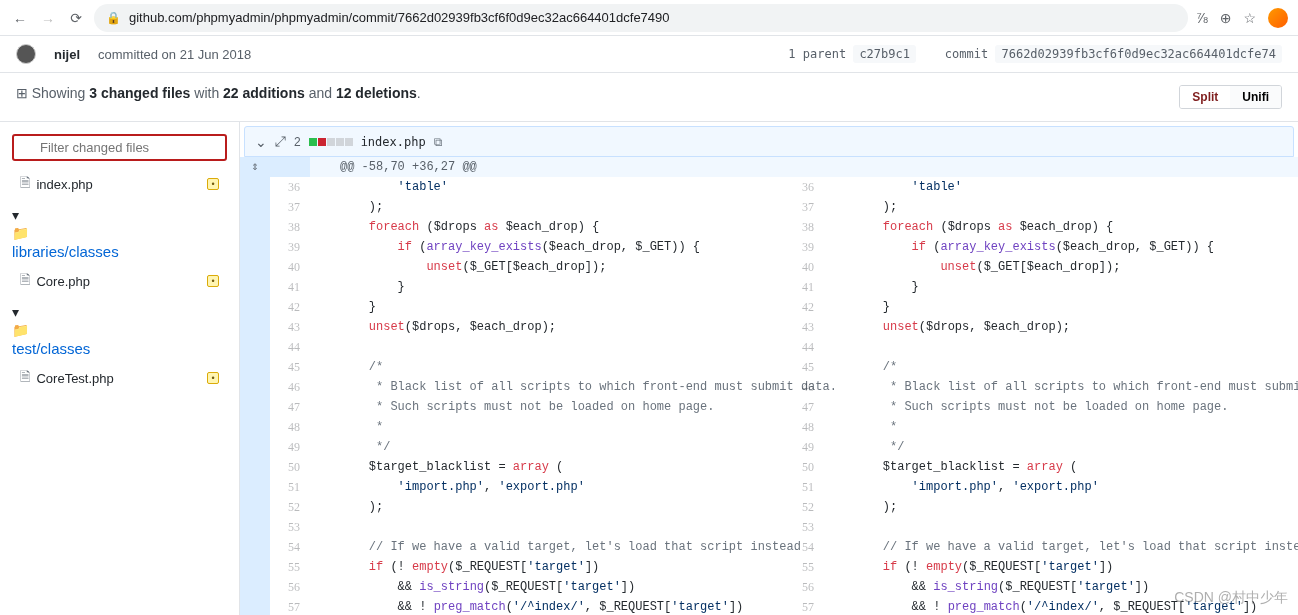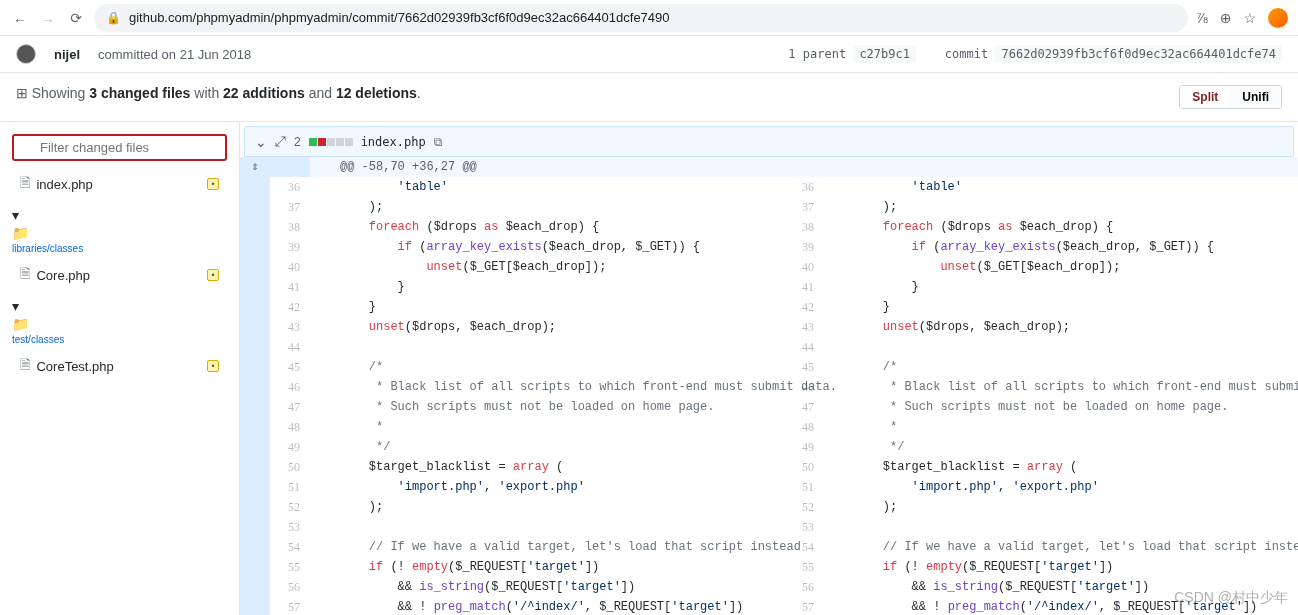--- a/index.html
+++ b/index.html
@@ -28,21 +28,21 @@
 .sidebar { width: 240px; padding: 12px; border-right: 1px solid #e1e4e8; }
 .filter-input { width: 100%; padding: 4px 26px; border: 2px solid #b91c1c; border-radius: 3px; font-size: 13px; background: #fff; position: relative; }
 .filter-wrap { position: relative; margin-bottom: 8px; }
 .filter-wrap::before { content: "🔍"; position: absolute; left: 6px; top: 4px; font-size: 12px; color: #6a737d; }
 .file-item { display: flex; align-items: center; justify-content: space-between; padding: 4px 8px; font-size: 13px; cursor: pointer; border-radius: 3px; }
 .file-item-left { display: flex; align-items: center; gap: 6px; }
 .file-icon { color: #6a737d; }
 .mod-badge { width: 12px; height: 12px; border: 1px solid #dbab09; background: #fff5b1; color: #735c0f; font-size: 9px; display: flex; align-items: center; justify-content: center; border-radius: 2px; }
 .folder-toggle { padding: 2px 0; margin-top: 6px; }
 .folder-icon { color: #79b8ff; }
-.folder-label { font-size: 10px; color: #0366d6; padding: 2px 0; margin-bottom: 4px; }
+.folder-label { font-size: 15px; color: #0366d6; padding: 2px 0; margin-bottom: 4px; }
 .diff-content { flex: 1; overflow: hidden; }
 .file-header { display: flex; align-items: center; padding: 6px 10px; background: #f1f8ff; border: 1px solid #c8e1ff; border-radius: 3px 3px 0 0; gap: 8px; margin: 4px 4px 0 4px; }
 .chevron { color: #586069; cursor: pointer; }
 .expand-icon { color: #586069; cursor: pointer; }
 .diff-count { font-size: 12px; color: #586069; }
 .diff-bars { display: inline-flex; gap: 1px; }
 .diff-bar-sq { width: 8px; height: 8px; }
 .bar-add { background: #2cbe4e; }
 .bar-del { background: #cb2431; }
 .bar-neutral { background: #d1d5da; }

